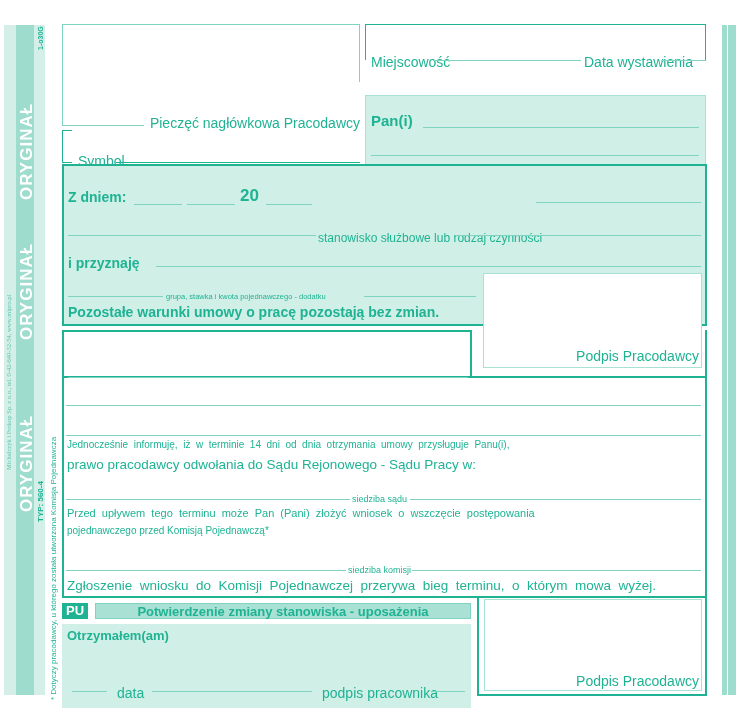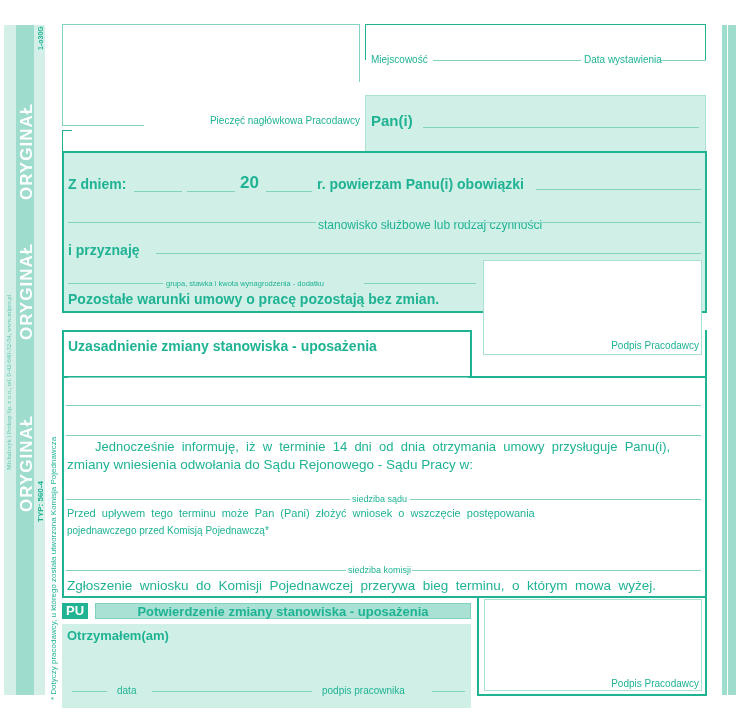--- a/index.html
+++ b/index.html
@@ -14,21 +14,21 @@
   .strip-mid { position: absolute; left: 16px; top: 25px; width: 18px; height: 670px; background: #9edccd; }
   .strip-pale2 { position: absolute; left: 34px; top: 25px; width: 11px; height: 670px; background: #d3efe7; }
   .vtext { position: absolute; transform-origin: left top; transform: rotate(-90deg); white-space: nowrap; }
 
   
   .rstrip1 { position: absolute; left: 722px; top: 25px; width: 5px; height: 670px; background: #9edccd; }
   .rstrip2 { position: absolute; left: 728px; top: 25px; width: 8px; height: 670px; background: #9edccd; }
 
   .box { position: absolute; border: 1px solid #1fb394; }
   .mint { background: #d0efe6; }
-  .label-sm { font-size: 10px; text-align: center; }
+  .label-sm { font-size: 14px; text-align: center; }
 </style>
 </head>
 <body>
 
 <div class="strip-pale"></div>
 <div class="strip-mid"></div>
 <div class="strip-pale2"></div>
 
 <div class="vtext bold" style="left:17px; top:200px; font-size:17px; color:#ffffff; letter-spacing:1px;">ORYGINAŁ</div>
 <div class="vtext bold" style="left:17px; top:340px; font-size:17px; color:#ffffff; letter-spacing:1px;">ORYGINAŁ</div>
@@ -66,62 +66,60 @@
   <div class="line" style="left:296px; top:36px; width:45px;"></div>
 </div>
 
 <div class="box mint" style="left:365px; top:67px; width:341px; height:97px; border-color:#a9e2d4;margin-top:28px;">
   <div class="abs bold" style="left:5px; top:16px; font-size:15px;">Pan(i)</div>
   <div class="line" style="left:57px; top:31px; width:276px;"></div>
   <div class="line" style="left:5px; top:59px; width:328px;"></div>
   <div class="line" style="left:5px; top:88px; width:328px;"></div>
 </div>
 
-<div class="box mint" style="left:62px; top:151px; width:645px; height:162px; border:2px solid #1fb394;padding-left:34px;">
+<div class="box mint" style="left:62px; top:164px; width:645px; height:162px; border:2px solid #1fb394;padding-left:34px;">
   <div class="abs bold" style="left:4px; top:23px; font-size:14px;">Z dniem:</div>
 
   <div class="line" style="left:70px; top:38px; width:48px;"></div>
   <div class="line" style="left:123px; top:38px; width:48px;"></div>
   <div class="abs bold" style="left:176px; top:20px; font-size:17px;">20</div>
   <div class="line" style="left:202px; top:38px; width:46px;"></div>
-  <div class="abs bold" style="left:253px; top:23px; font-size:14px;">r. powierzam Panu(i) obowiązki</div>
   <div class="line" style="left:472px; top:36px; width:165px;"></div>
 
   <div class="line" style="left:4px; top:69px; width:248px;"></div>
   <div class="abs" style="left:254px; top:65px; font-size:12px;">stanowisko  służbowe lub rodzaj czynności</div>
   <div class="line" style="left:392px; top:69px; width:245px;"></div>
 
   <div class="abs bold" style="left:4px; top:89px; font-size:14px;">i przyznaję</div>
   <div class="line" style="left:92px; top:100px; width:545px;"></div>
 
   <div class="line" style="left:4px; top:130px; width:95px;"></div>
-  <div class="abs" style="left:102px; top:126px; font-size:7.5px;">grupa, stawka i kwota wynagrodzenia - dodatku</div>
+  <div class="abs" style="left:102px; top:126px; font-size:7.5px;">grupa, stawka i kwota pojednawczego - dodatku</div>
   <div class="line" style="left:300px; top:130px; width:112px;"></div>
 
   <div class="abs bold" style="left:4px; top:138px; font-size:14px;">Pozostałe warunki umowy o pracę pozostają bez zmian.</div>
 
   <div class="abs" style="left:419px; top:107px; width:219px; height:95px; background:#ffffff; border:1px solid #a9e2d4;">
     <div class="abs label-sm" style="right:2px; bottom:3px;">Podpis Pracodawcy</div>
   </div>
 </div>
 
 <div class="box" style="left:62px; top:376px; width:645px; height:222px; border:2px solid #1fb394; border-top:none;"></div>
 
 <div class="box" style="left:62px; top:330px; width:410px; height:48px; border:2px solid #1fb394; background:#ffffff;">
-  <div class="abs bold" style="left:4px; top:6px; font-size:14px;">Uzasadnienie zmiany stanowiska - uposażenia</div>
   <div class="line" style="left:4px; top:45px; width:400px;"></div>
 </div>
 <div class="abs" style="left:472px; top:376px; width:235px; height:2px; background:#1fb394;"></div>
 <div class="abs" style="left:705px; top:330px; width:2px; height:48px; background:#1fb394;"></div>
 
 <div class="line" style="left:66px; top:405px; width:635px;"></div>
 <div class="line" style="left:66px; top:435px; width:635px;"></div>
 
-<div class="abs" style="left:67px; top:439px; font-size:13px; white-space:pre;margin-left:28px;">Jednocześnie  informuję,  iż  w  terminie  14  dni  od  dnia  otrzymania  umowy  przysługuje  Panu(i),</div>
-<div class="abs" style="left:67px; top:457px; font-size:13.5px; white-space:pre;">zmiany wniesienia odwołania do Sądu Rejonowego - Sądu Pracy w:</div>
+<div class="abs" style="left:67px; top:439px; font-size:10px; white-space:pre;">Jednocześnie  informuję,  iż  w  terminie  14  dni  od  dnia  otrzymania  umowy  przysługuje  Panu(i),</div>
+<div class="abs" style="left:67px; top:457px; font-size:13.5px; white-space:pre;">prawo pracodawcy odwołania do Sądu Rejonowego - Sądu Pracy w:</div>
 
 <div class="line" style="left:66px; top:499px; width:284px;"></div>
 <div class="abs" style="left:352px; top:494px; font-size:9px;">siedziba sądu</div>
 <div class="line" style="left:410px; top:499px; width:291px;"></div>
 
 <div class="abs" style="left:67px; top:507px; font-size:11px; white-space:pre;">Przed  upływem  tego  terminu  może  Pan  (Pani)  złożyć  wniosek  o  wszczęcie  postępowania</div>
 <div class="abs" style="left:67px; top:525px; font-size:10px;">pojednawczego przed Komisją Pojednawczą*</div>
 
 <div class="line" style="left:66px; top:570px; width:280px;"></div>
 <div class="abs" style="left:348px; top:565px; font-size:9px;">siedziba komisji</div>

